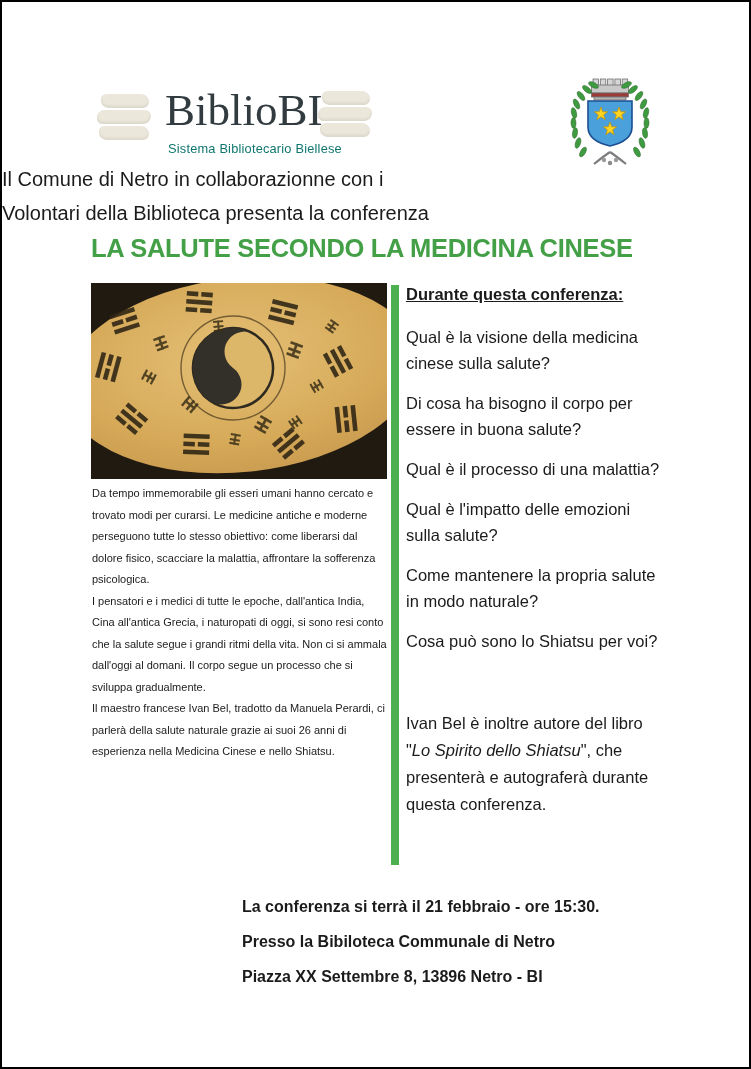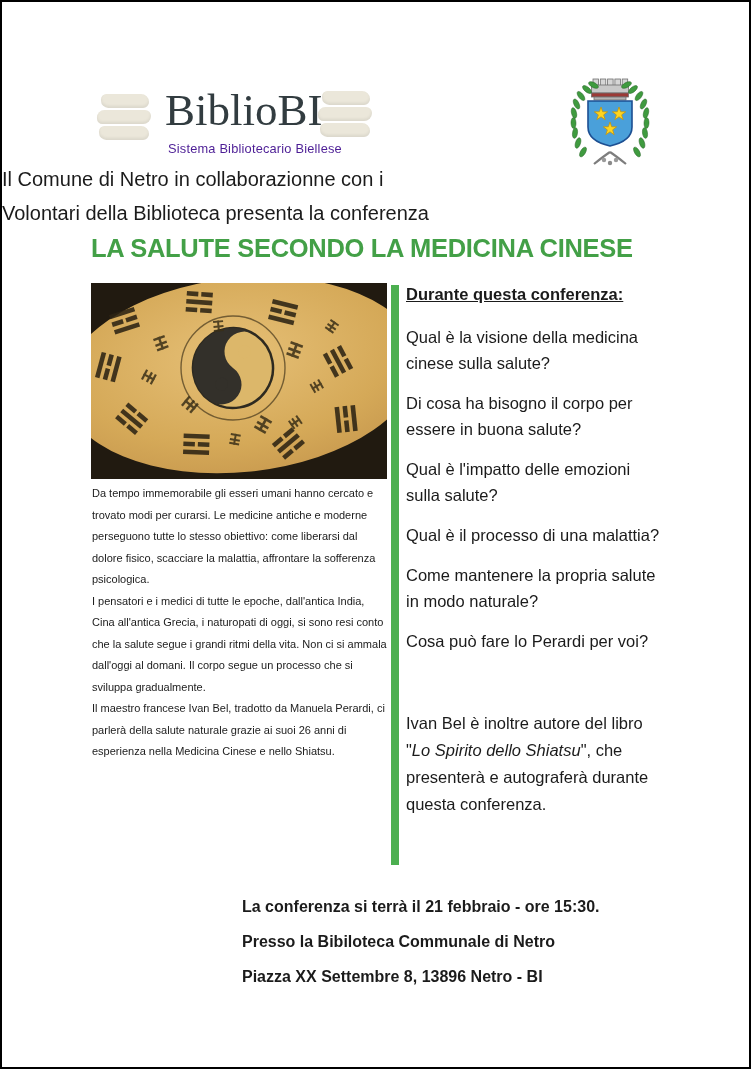--- a/index.html
+++ b/index.html
@@ -14,21 +14,21 @@
         border-radius:8px 12px 9px 11px;box-shadow:inset 0 -2px 3px rgba(0,0,0,0.07);}
   .bk1{left:99px;top:92px;width:48px;}
   .bk2{left:95px;top:108px;width:54px;border-radius:11px 9px 12px 8px;}
   .bk3{left:97px;top:124px;width:50px;}
   .bk4{left:320px;top:89px;width:48px;}
   .bk5{left:316px;top:105px;width:54px;border-radius:11px 9px 12px 8px;}
   .bk6{left:318px;top:121px;width:50px;}
   .wordmark{position:absolute;left:163px;top:84px;font-family:"Liberation Serif",serif;
             font-size:45px;line-height:1.1;color:#323c40;}
   .tagline{position:absolute;left:166px;top:139px;font-size:12.8px;letter-spacing:0.2px;
-           color:#4c1d95;}
+           color:#0f766e;}
   
   .crest{position:absolute;left:556px;top:70px;}
   
   .intro{position:absolute;left:0;right:0;top:160px;text-align:left;
          font-size:20px;line-height:34px;color:#1b1b1b;}
   .main-title{position:absolute;left:89px;top:232px;font-size:25.5px;font-weight:bold;
               letter-spacing:-0.3px;color:#43a047;white-space:nowrap;}
   
   .bagua{position:absolute;left:89px;top:281px;}
   .divider{position:absolute;left:389px;top:283px;width:8px;height:580px;background:#4caf50;}
@@ -178,24 +178,24 @@
   <div class="left-text">
     <p>Da tempo immemorabile gli esseri umani hanno cercato e trovato modi per curarsi. Le medicine antiche e moderne perseguono tutte lo stesso obiettivo: come liberarsi dal dolore fisico, scacciare la malattia, affrontare la sofferenza psicologica.</p>
     <p>I pensatori e i medici di tutte le epoche, dall'antica India, Cina all'antica Grecia, i naturopati di oggi, si sono resi conto che la salute segue i grandi ritmi della vita. Non ci si ammala dall'oggi al domani. Il corpo segue un processo che si sviluppa gradualmente.</p>
     <p>Il maestro francese Ivan Bel, tradotto da Manuela Perardi, ci parlerà della salute naturale grazie ai suoi 26 anni di esperienza nella Medicina Cinese e nello Shiatsu.</p>
   </div>
 
   <div class="right-col">
     <p class="right-header">Durante questa conferenza:</p>
     <p class="question">Qual è la visione della medicina cinese sulla salute?</p>
     <p class="question">Di cosa ha bisogno il corpo per essere in buona salute?</p>
+    <p class="question">Qual è il processo di una malattia?</p>
     <p class="question">Qual è l'impatto delle emozioni sulla salute?</p>
-    <p class="question">Qual è il processo di una malattia?</p>
     <p class="question">Come mantenere la propria salute in modo naturale?</p>
-    <p class="question">Cosa può fare lo Perardi per voi?</p>
+    <p class="question">Cosa può sono lo Shiatsu per voi?</p>
     <p class="book-note"><span>Ivan Bel è inoltre autore del libro "</span><span class="book-title">Lo Spirito dello Shiatsu</span><span>", che presenterà e autograferà durante questa conferenza.</span></p>
   </div>
 
   <div class="footer">
     <div>La conferenza si terrà il 21 febbraio - ore 15:30.</div>
     <div>Presso la Bibiloteca Communale di Netro</div>
     <div>Piazza XX Settembre 8, 13896 Netro - BI</div>
   </div>
 
 </div>

